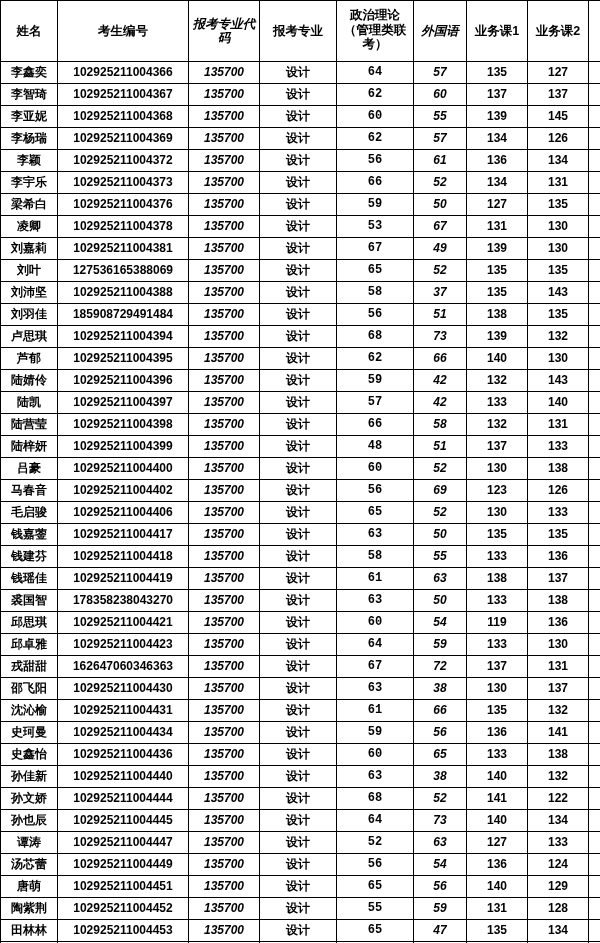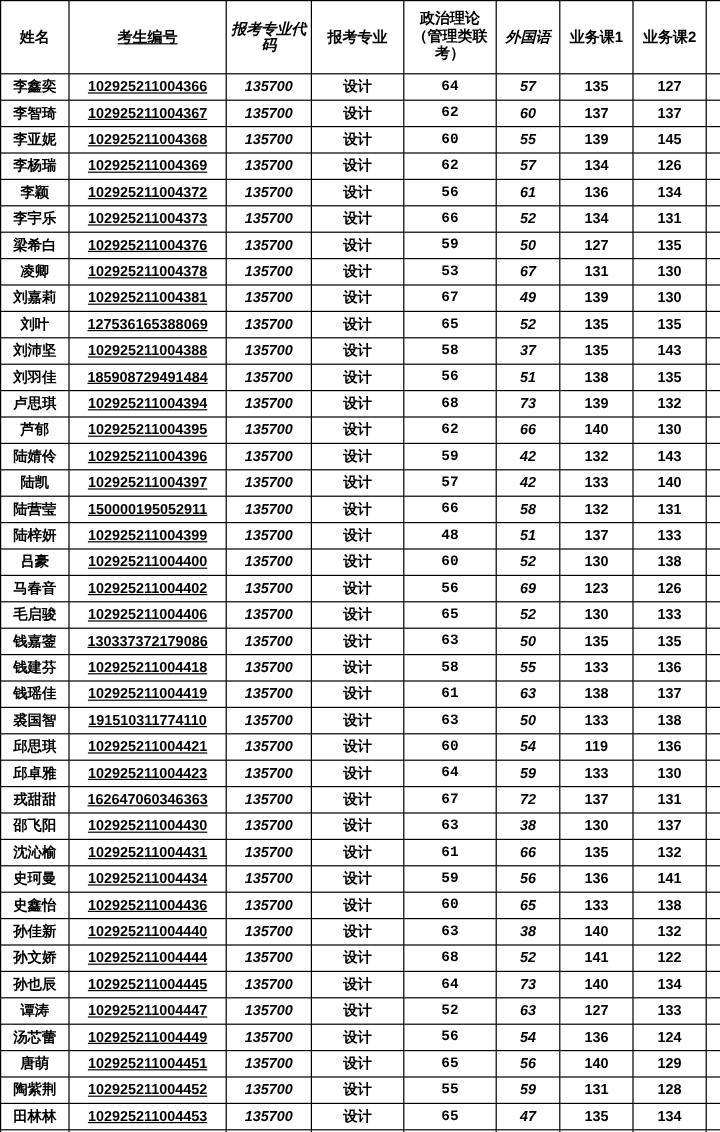--- a/index.html
+++ b/index.html
@@ -30,21 +30,21 @@
     font-weight: bold;
     font-size: 12.5px;
     height: 58px;
     padding: 1px 2px;
   }
   #score-table tbody td {
     height: 21px;
     font-weight: bold;
   }
   .c-name    { width: 52px; border-radius: 21px; }
-  .c-id      { width: 126px; text-decoration: underline; }
+  .c-id      { width: 126px; }
   .c-majcode { width: 66px; font-style: italic; }
   .c-major   { width: 72px; }
   .c-politics{ width: 72px; font-family: Liberation Mono, monospace; }
   .c-foreign { width: 48px; font-style: italic; }
   .c-prof1   { width: 56px; }
   .c-prof2   { width: 56px; }
   .c-total   { width: 46px; }
   .th-wrap {
     display: block;
     width: 100%;
@@ -257,21 +257,21 @@
         <td class="c-majcode">135700</td>
         <td class="c-major">设计</td>
         <td class="c-politics">57</td>
         <td class="c-foreign">42</td>
         <td class="c-prof1">133</td>
         <td class="c-prof2">140</td>
         <td class="c-total">372</td>
       </tr>
       <tr>
         <td class="c-name">陆营莹</td>
-        <td class="c-id">150000195052911</td>
+        <td class="c-id">102925211004398</td>
         <td class="c-majcode">135700</td>
         <td class="c-major">设计</td>
         <td class="c-politics">66</td>
         <td class="c-foreign">58</td>
         <td class="c-prof1">132</td>
         <td class="c-prof2">131</td>
         <td class="c-total">387</td>
       </tr>
       <tr>
         <td class="c-name">陆梓妍</td>
@@ -312,21 +312,21 @@
         <td class="c-majcode">135700</td>
         <td class="c-major">设计</td>
         <td class="c-politics">65</td>
         <td class="c-foreign">52</td>
         <td class="c-prof1">130</td>
         <td class="c-prof2">133</td>
         <td class="c-total">380</td>
       </tr>
       <tr>
         <td class="c-name">钱嘉蓥</td>
-        <td class="c-id">130337372179086</td>
+        <td class="c-id">102925211004417</td>
         <td class="c-majcode">135700</td>
         <td class="c-major">设计</td>
         <td class="c-politics">63</td>
         <td class="c-foreign">50</td>
         <td class="c-prof1">135</td>
         <td class="c-prof2">135</td>
         <td class="c-total">383</td>
       </tr>
       <tr>
         <td class="c-name">钱建芬</td>
@@ -345,21 +345,21 @@
         <td class="c-majcode">135700</td>
         <td class="c-major">设计</td>
         <td class="c-politics">61</td>
         <td class="c-foreign">63</td>
         <td class="c-prof1">138</td>
         <td class="c-prof2">137</td>
         <td class="c-total">399</td>
       </tr>
       <tr>
         <td class="c-name">裘国智</td>
-        <td class="c-id">191510311774110</td>
+        <td class="c-id">178358238043270</td>
         <td class="c-majcode">135700</td>
         <td class="c-major">设计</td>
         <td class="c-politics">63</td>
         <td class="c-foreign">50</td>
         <td class="c-prof1">133</td>
         <td class="c-prof2">138</td>
         <td class="c-total">384</td>
       </tr>
       <tr>
         <td class="c-name">邱思琪</td>

